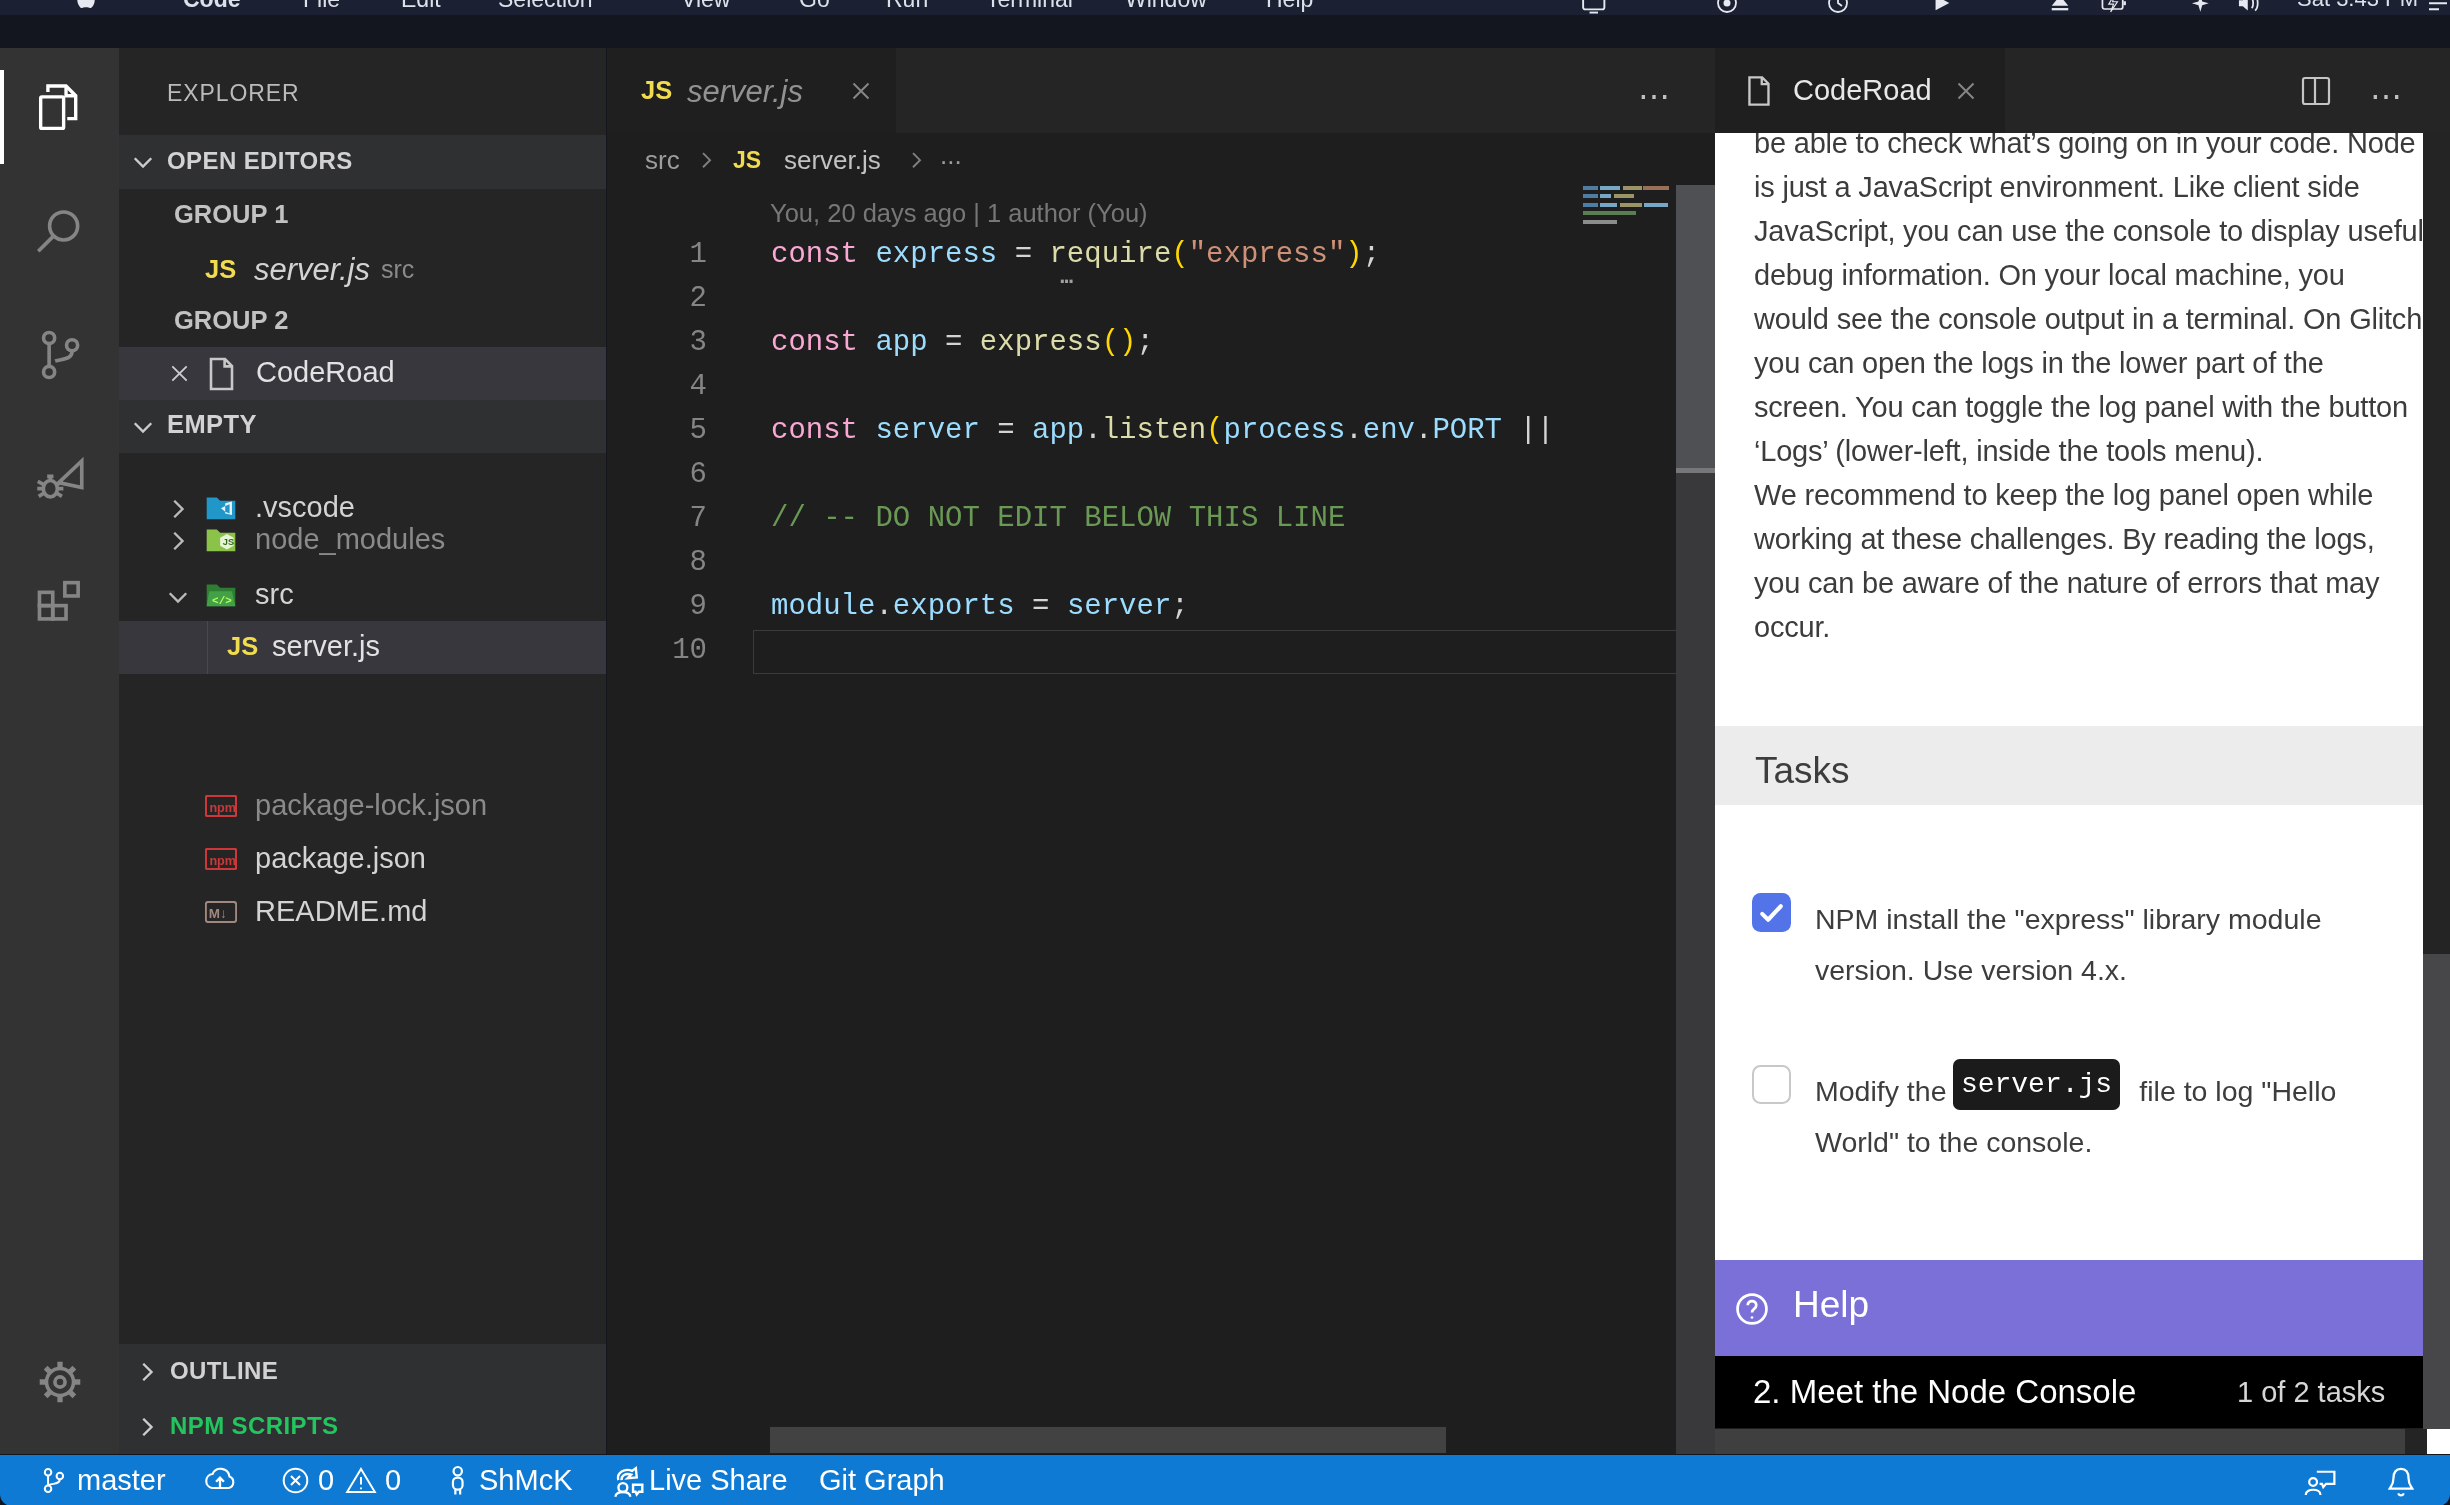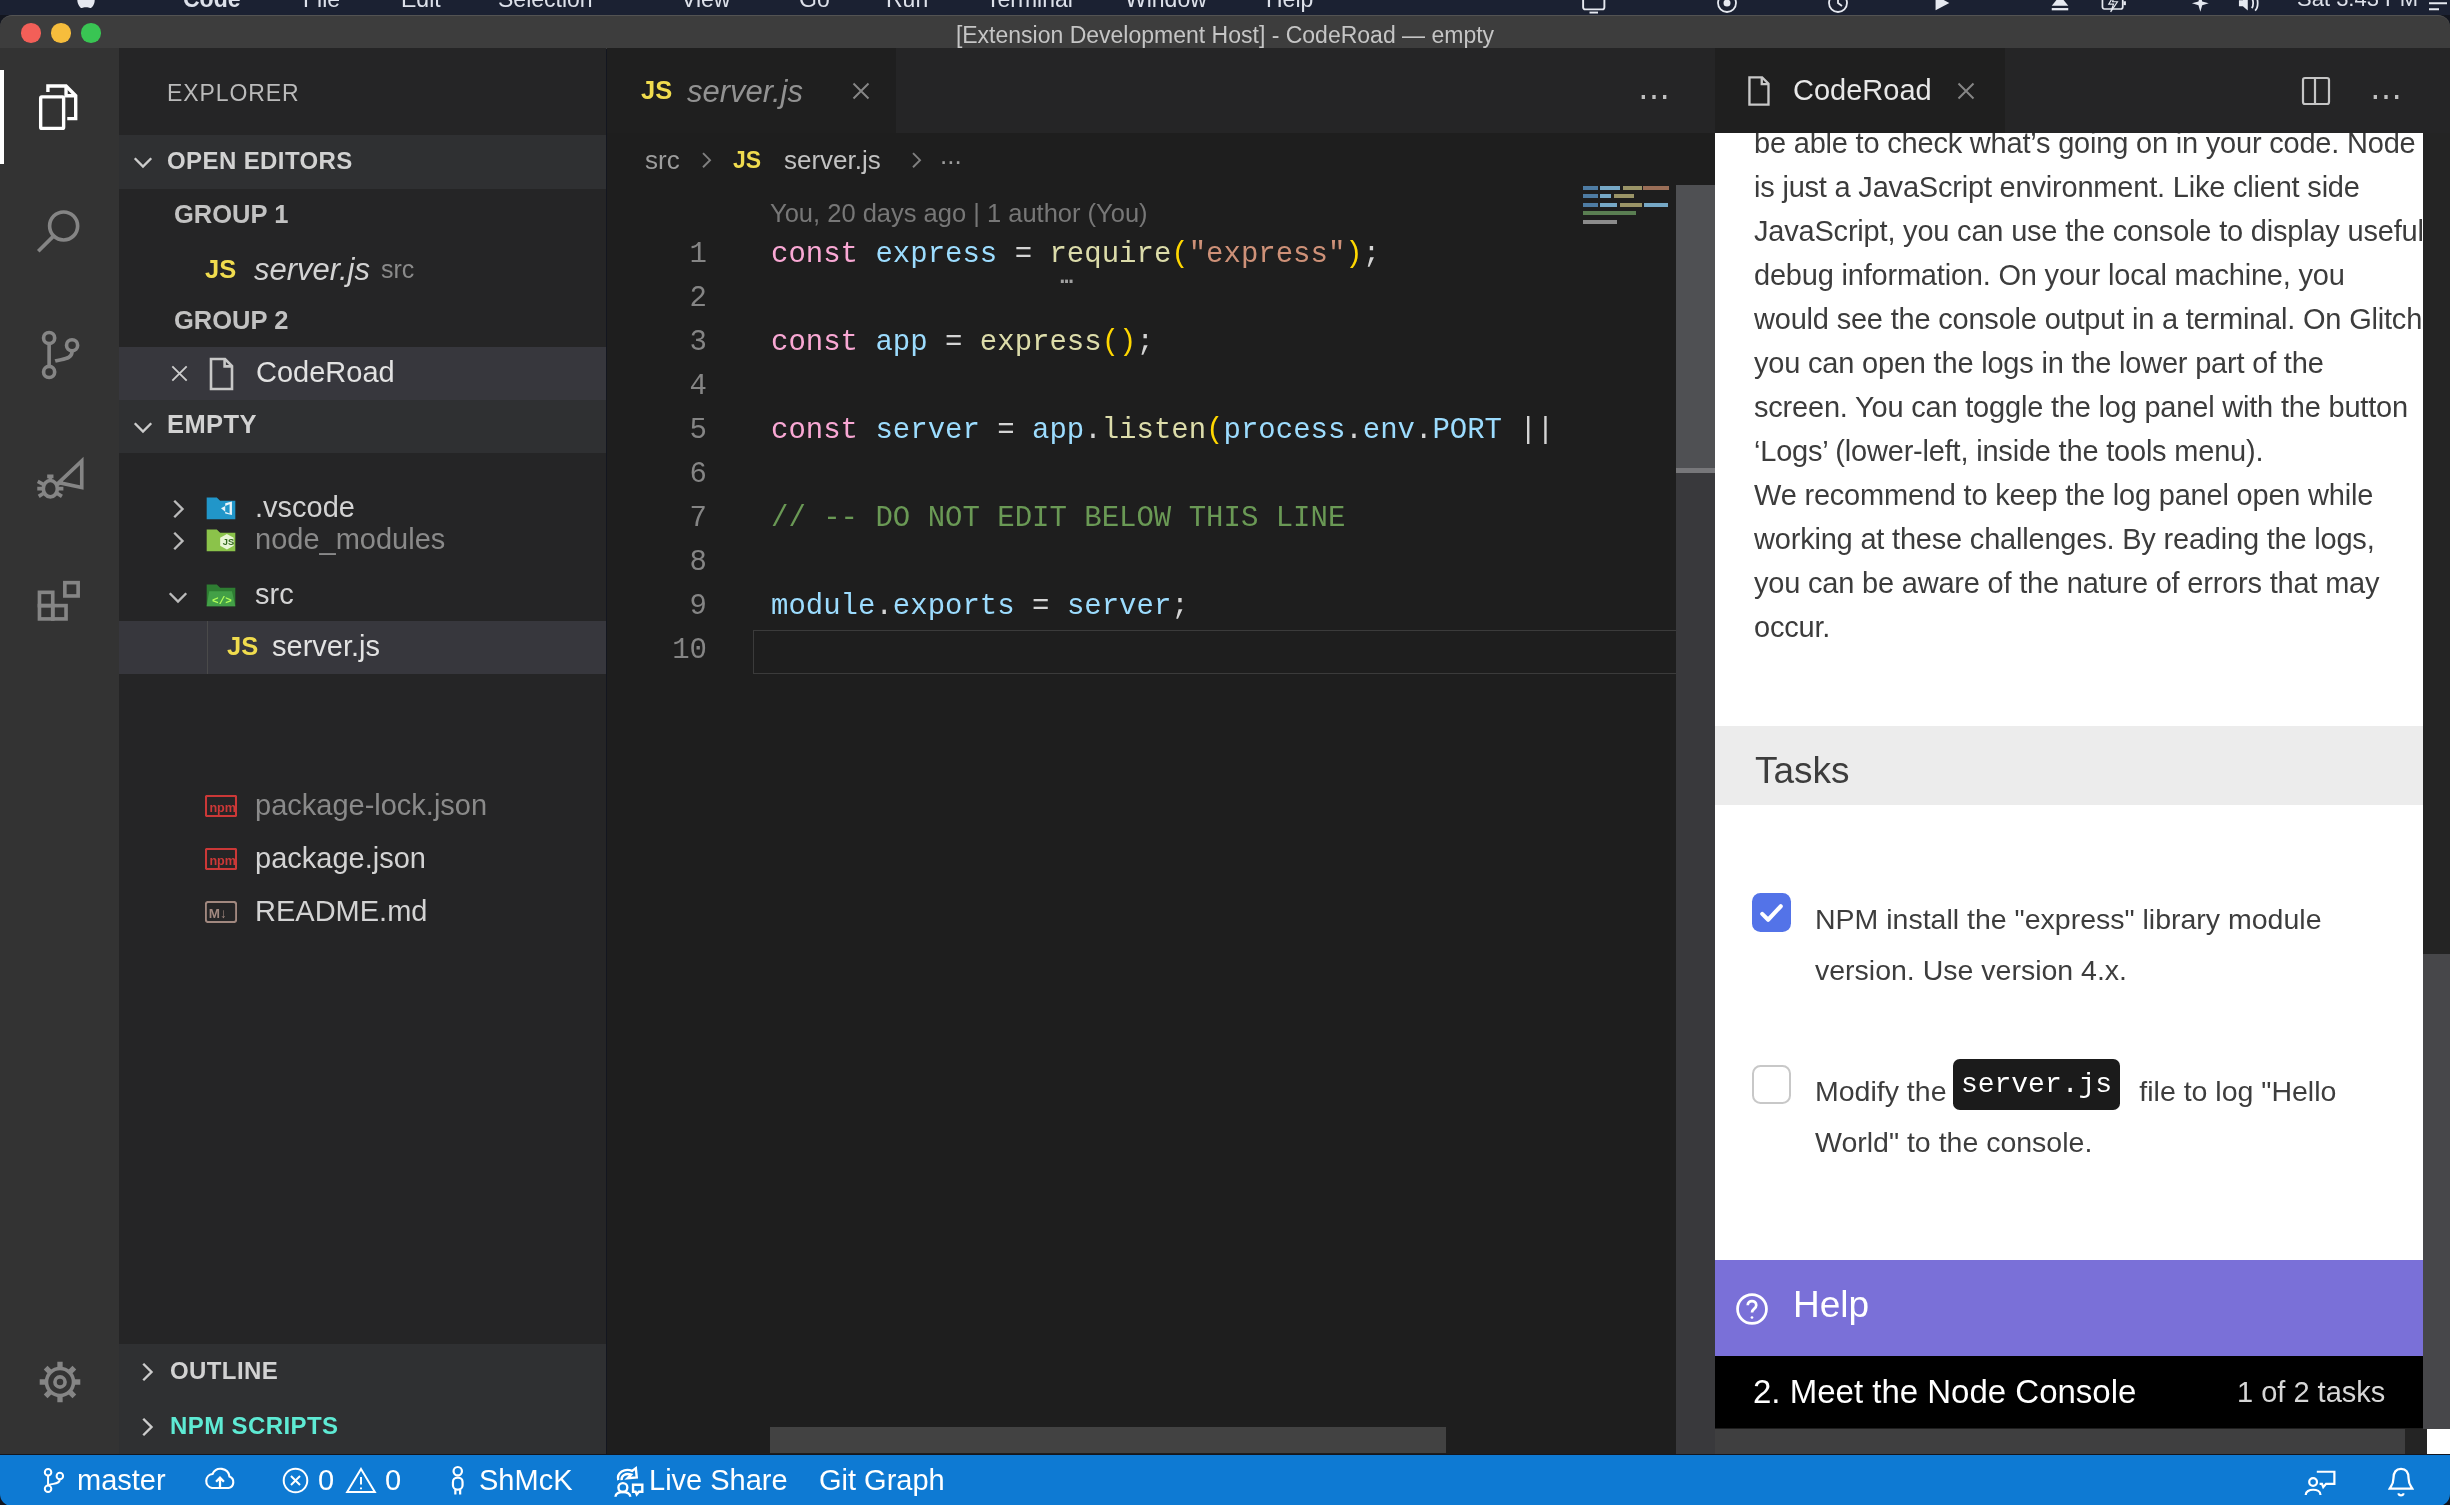--- a/index.html
+++ b/index.html
@@ -85,26 +85,20 @@
       </svg>
     <svg class="abs" style="left:2236px;top:-6.8px;" width="25.5" height="20.4" viewBox="0 0 26 20" fill="none" stroke="#e6e9f0" stroke-width="1.8">
         <path d="M3 7 L7 7 L12 2.5 L12 17.5 L7 13 L3 13 Z" fill="#e6e9f0" stroke="none"></path>
         <path d="M16 5 C18 7 18 13 16 15 M19.5 2.5 C23 5.5 23 14.5 19.5 17.5"></path>
       </svg>
     <span class="mi" style="left:2297px;font-size:22px;">Sat 3:43 PM</span>
     <svg class="abs" style="left:2426px;top:-6.8px;" width="24" height="20.4" viewBox="0 0 24 20" fill="none" stroke="#e6e9f0" stroke-width="2">
         <path d="M3 4 L21 4 M3 10 L21 10 M3 16 L13 16"></path>
       </svg>
   </div>
-  <div class="abs" id="titlebar">
-    <div class="tl" style="left:21px;background:#f35f58;"></div>
-    <div class="tl" style="left:51px;background:#f6bd3c;"></div>
-    <div class="tl" style="left:81px;background:#39c553;"></div>
-    <div class="title">[Extension Development Host] - CodeRoad — empty</div>
-  </div>
   <div class="abs" id="activitybar">
     <div class="abs" style="left:0;top:22px;width:4.3px;height:94px;background:#ffffff;"></div>
 
     <svg class="abs" style="left:31px;top:31.5px;" width="58" height="58" viewBox="0 0 24 24" fill="none" stroke="#ffffff" stroke-width="1.4">
       <path d="M7 5 L7 2.5 L14.5 2.5 L18.5 6.5 L18.5 16 L15 16" fill="none"></path>
       <path d="M14.5 2.5 L14.5 6.5 L18.5 6.5" fill="none"></path>
       <rect x="4" y="7" width="9.5" height="13" rx="0.5"></rect>
     </svg>
 
     <svg class="abs" style="left:31px;top:155px;" width="58" height="58" viewBox="0 0 24 24" fill="none" stroke="#858585" stroke-width="1.5">
@@ -241,21 +235,21 @@
     <div class="secband" style="top:1296px;height:55px;">
       <svg class="chev" style="left:16px;top:16px;" viewBox="0 0 16 16" fill="none" stroke="#cccccc" stroke-width="1.6">
           <path d="M5.5 2.5 L11 8 L5.5 13.5"></path>
         </svg>
       <div class="abs" style="left:51px;top:12.8px;font-size:24px;font-weight:bold;color:#d2d2d2;letter-spacing:0.4px;">OUTLINE</div>
     </div>
     <div class="secband" style="top:1351px;height:55px;">
       <svg class="chev" style="left:16px;top:16px;" viewBox="0 0 16 16" fill="none" stroke="#cccccc" stroke-width="1.6">
           <path d="M5.5 2.5 L11 8 L5.5 13.5"></path>
         </svg>
-      <div class="abs" style="left:51px;top:12.8px;font-size:24px;font-weight:bold;color:#5eead4;letter-spacing:0.4px;">NPM SCRIPTS</div>
+      <div class="abs" style="left:51px;top:12.8px;font-size:24px;font-weight:bold;color:#22c55e;letter-spacing:0.4px;">NPM SCRIPTS</div>
     </div>
   </div>
   <div class="abs" id="editor1">
     <div class="tabstrip"></div>
     <div class="tab" style="left:0;width:289px;">
       <div class="abs" style="left:34px;top:28px;font-size:25.5px;font-weight:bold;color:#f0dc4e;">JS</div>
       <div class="abs" style="left:80px;top:25.5px;font-size:31px;font-style:italic;color:#929292;">server.js</div>
       <svg class="abs" style="left:242px;top:31px;" width="24" height="24" viewBox="0 0 16 16" stroke="#868686" stroke-width="1.3">
           <path d="M3 3 L13 13 M13 3 L3 13"></path>
         </svg>

